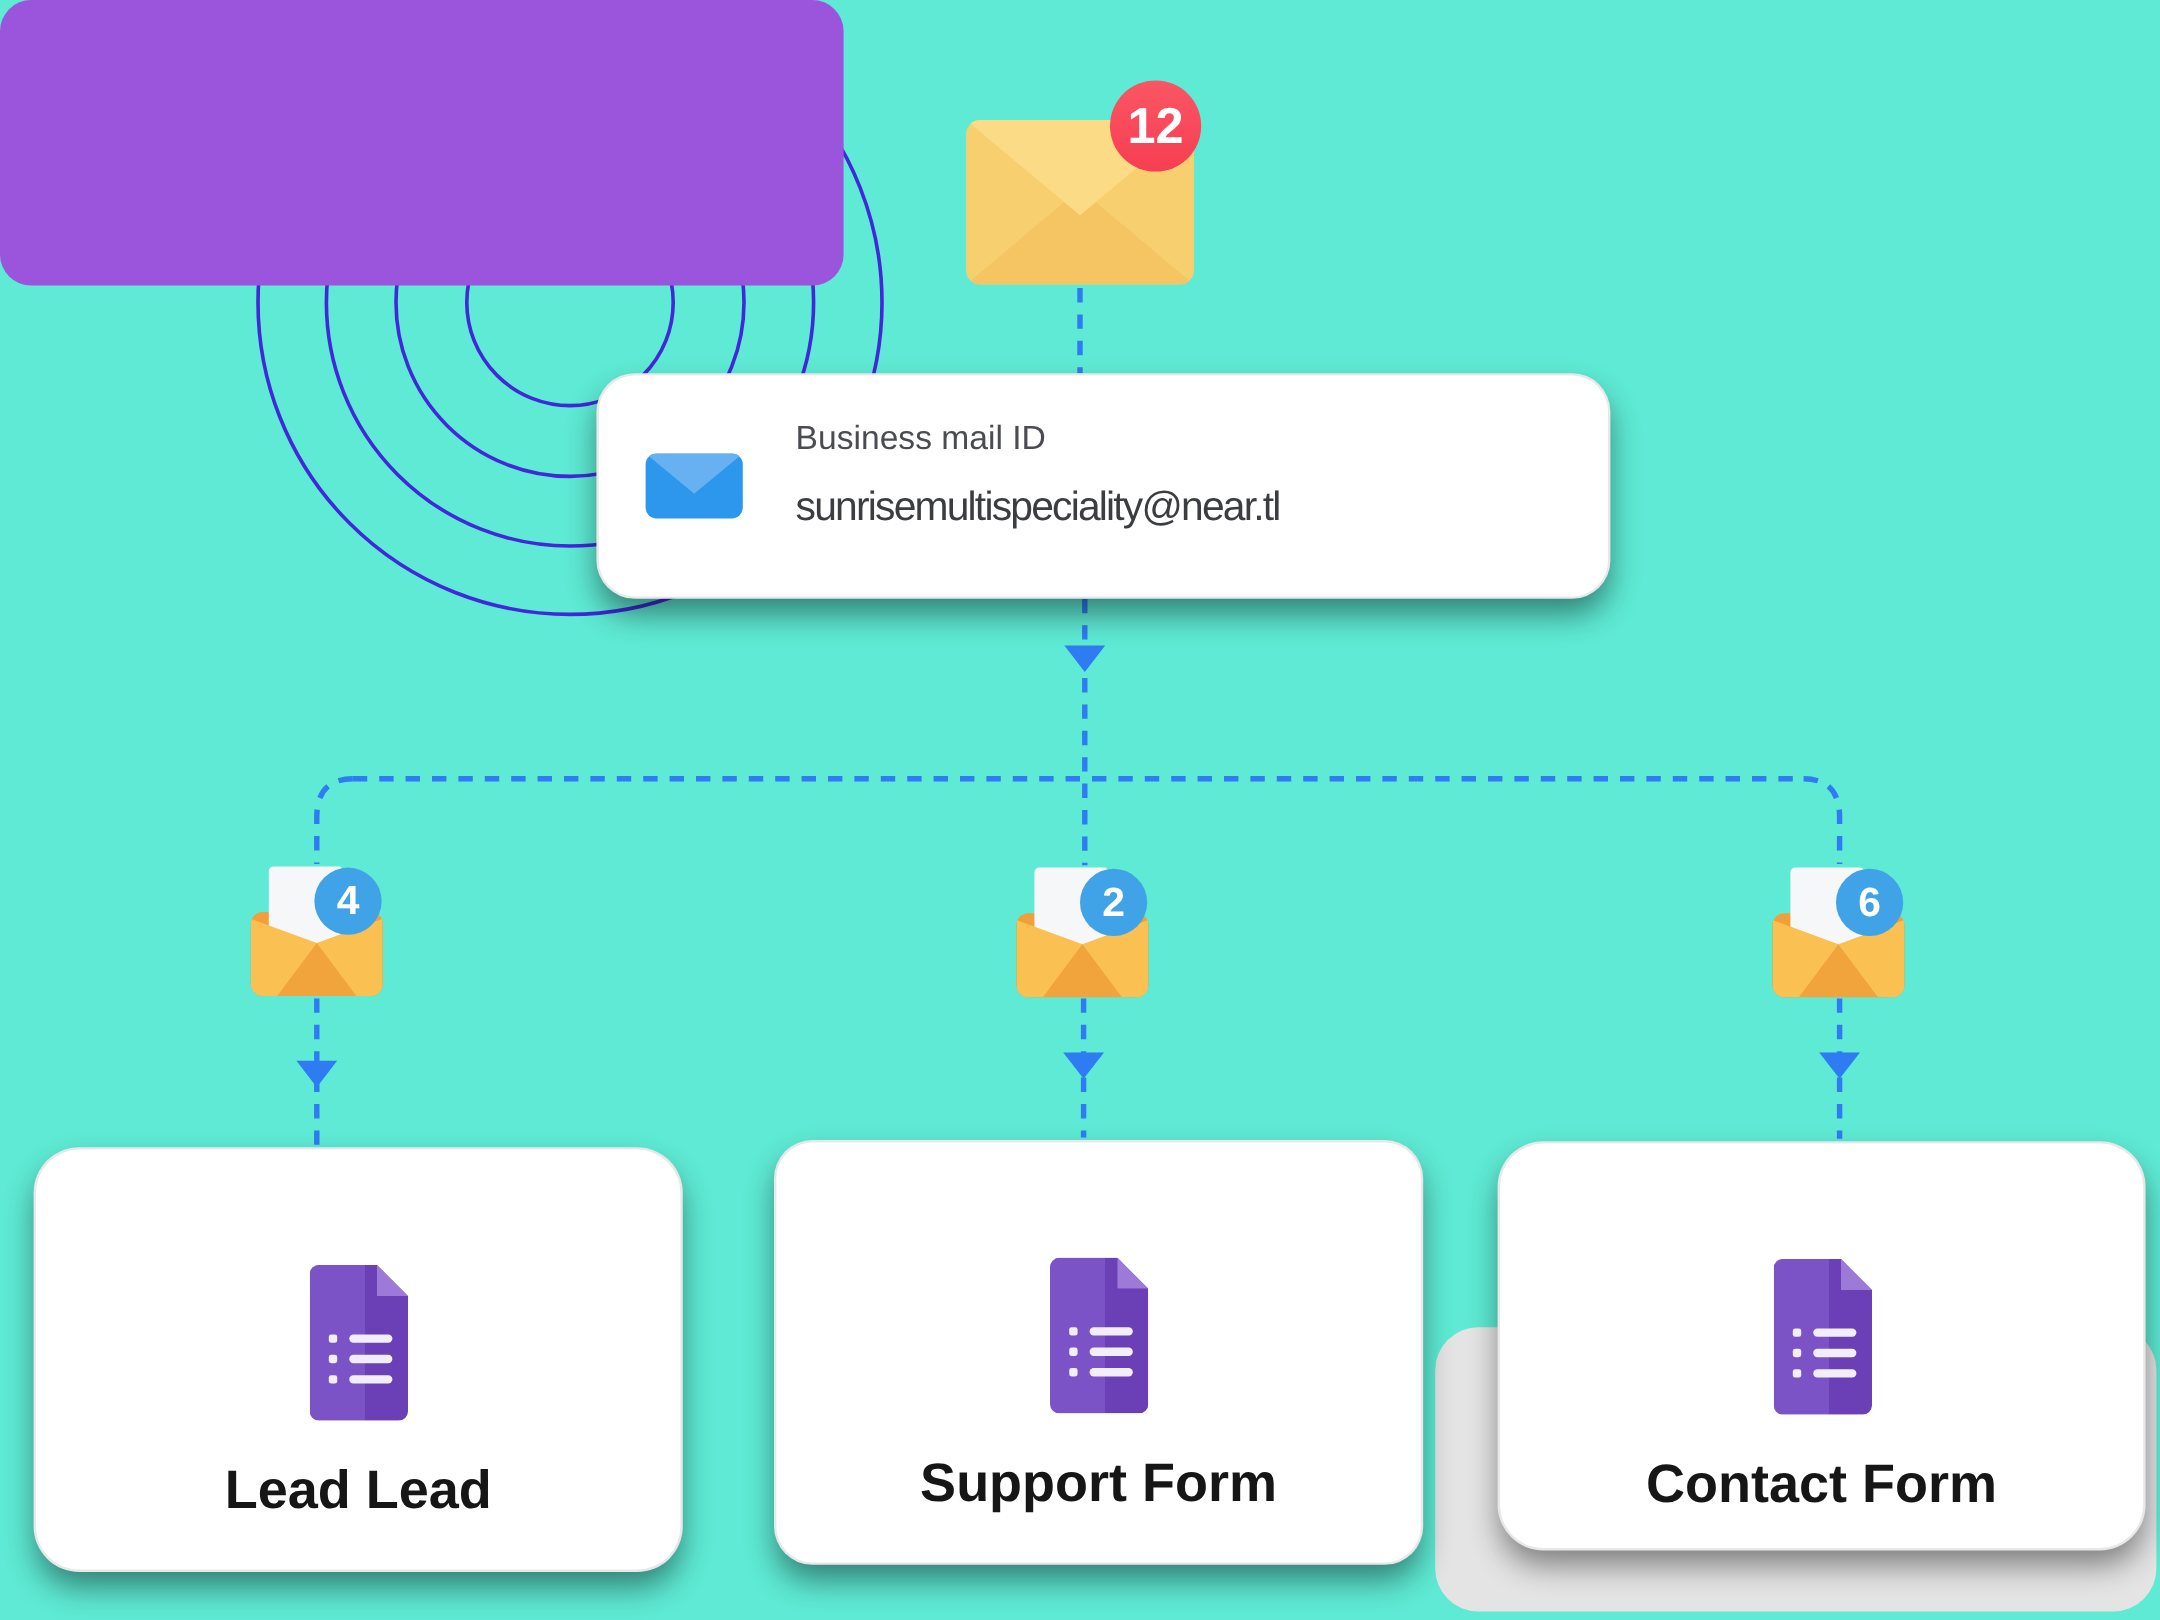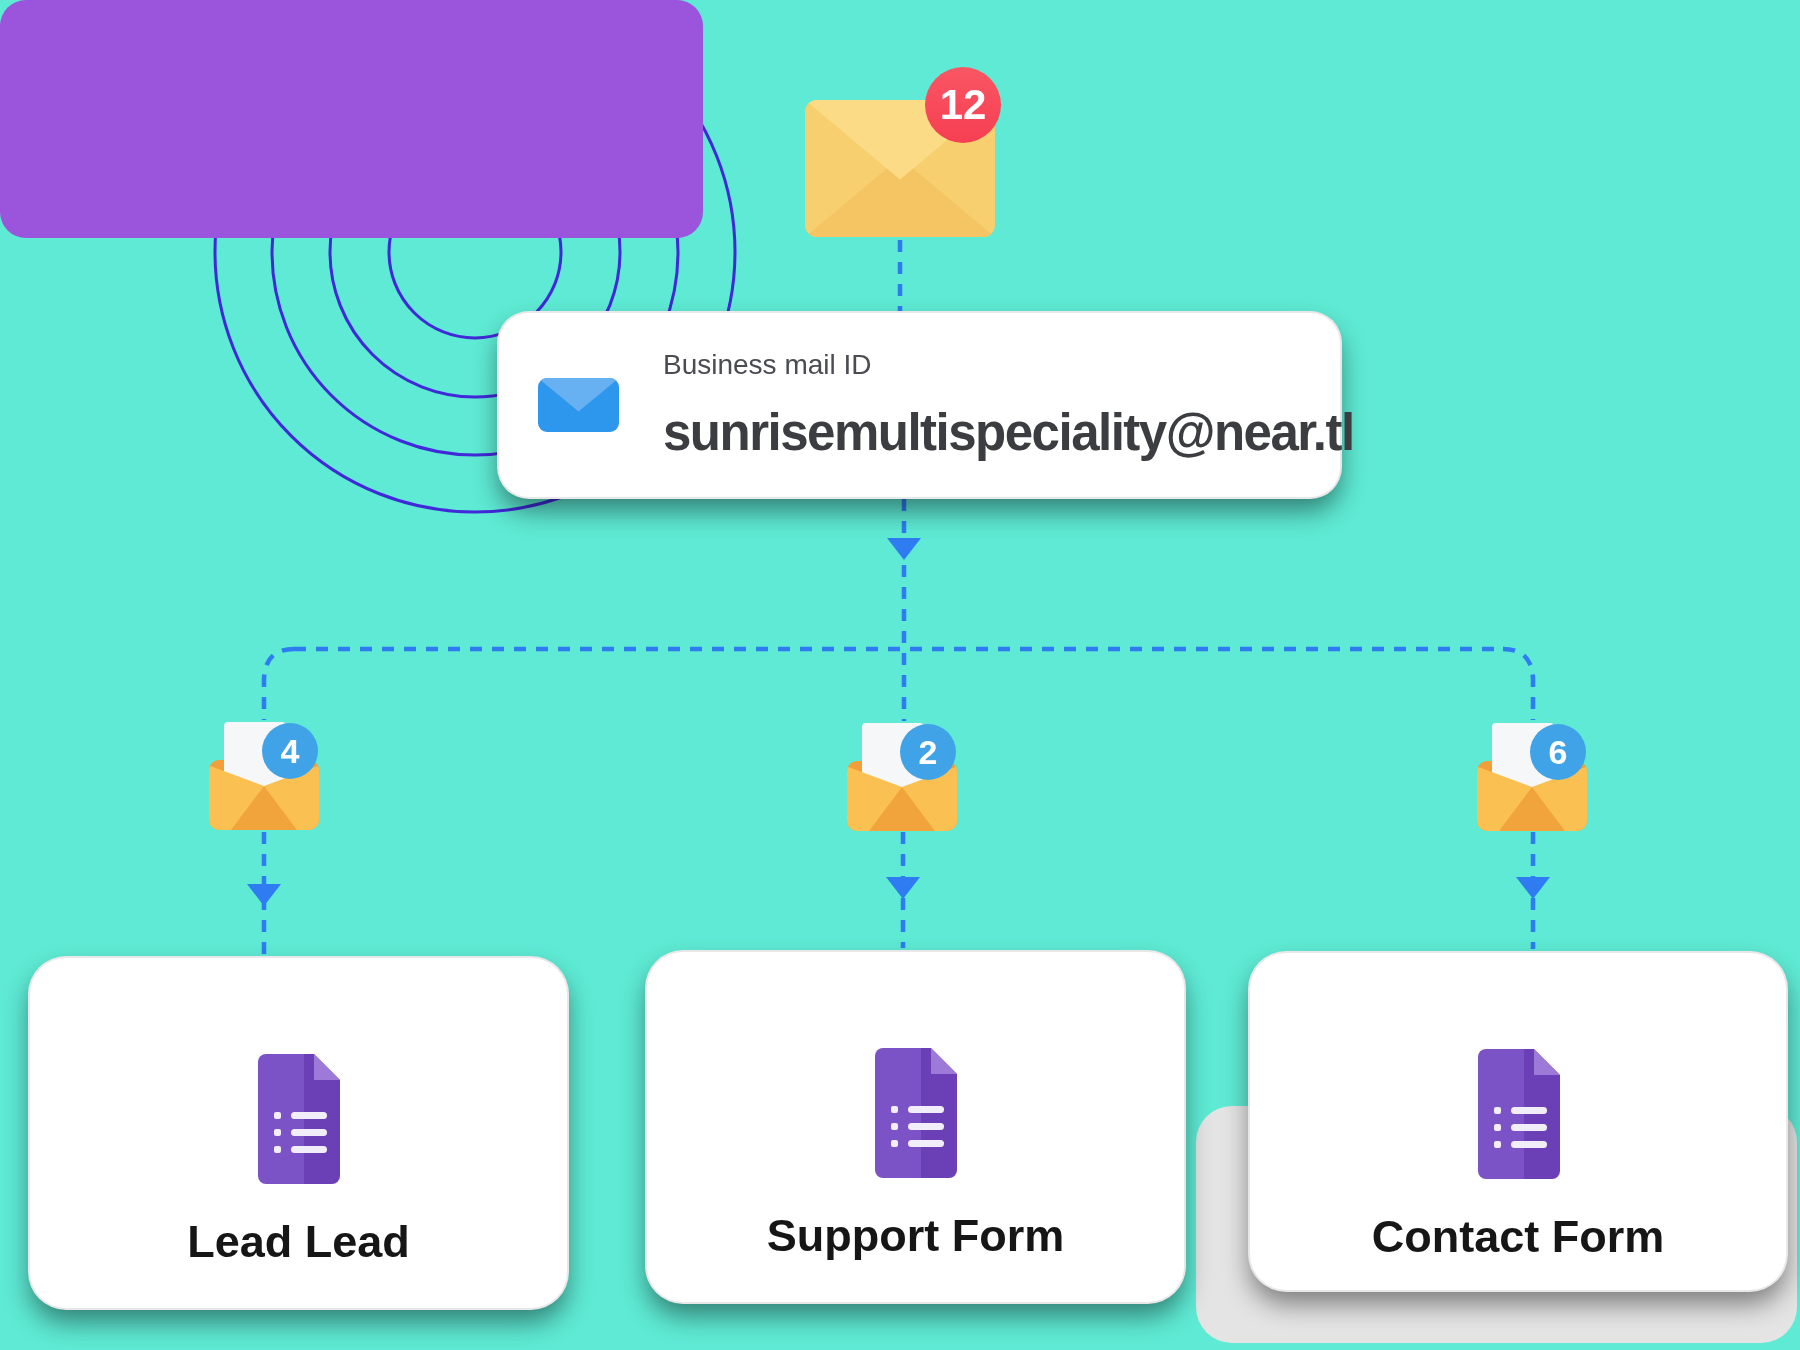--- a/index.html
+++ b/index.html
@@ -49,21 +49,21 @@
   .mail-icon .flap{
     position:absolute;inset:0;background:#67B1F3;
     clip-path:polygon(0 0,100% 0,50% 62%);
   }
   .mail-label{
     position:absolute;left:164px;top:36px;
     font-size:28px;color:#4A4C52;white-space:nowrap;
   }
   .mail-email{
     position:absolute;left:164px;top:90px;
-    font-size:51px;font-weight:700;letter-spacing:-1.5px;color:#3C3D41;white-space:nowrap;
+    font-size:34px;font-weight:400;letter-spacing:-1.5px;color:#3C3D41;white-space:nowrap;
   }
   
   .open-env{position:absolute;width:110px;height:108px;z-index:4;}
   .open-env .interior{
     position:absolute;left:0;top:38px;width:110px;height:70px;
     background:#F19F38;border-radius:10px;
   }
   .open-env .paper{
     position:absolute;left:15px;top:0;width:62px;height:70px;
     background:#F6F7F9;border-radius:4px;
@@ -87,21 +87,21 @@
   }
   #env-lead{left:209px;top:722px;}
   #env-support{left:847px;top:723px;}
   #env-contact{left:1477px;top:723px;}
   
   .form-card{
     position:absolute;background:#FFFFFF;border-radius:36px;z-index:3;
     box-shadow:0 0 0 2px #E8E8E8,0 14px 26px rgba(0,0,0,.45);
   }
   #card-lead{left:30px;top:958px;width:537px;height:350px;}
-  #card-support{left:647px;top:952px;width:537px;height:350px;}
+  #card-support{left:647px;top:952px;width:537px;height:350px;border-radius:30px;}
   #card-contact{left:1250px;top:953px;width:536px;height:337px;}
   .stacked-card{
     position:absolute;left:1196px;top:1106px;width:601px;height:237px;
     background:#E4E4E4;border-radius:36px;z-index:2;
   }
   .form-label{
     position:absolute;left:0;top:258px;width:100%;text-align:center;
     font-size:45px;font-weight:700;color:#161616;
   }
   

